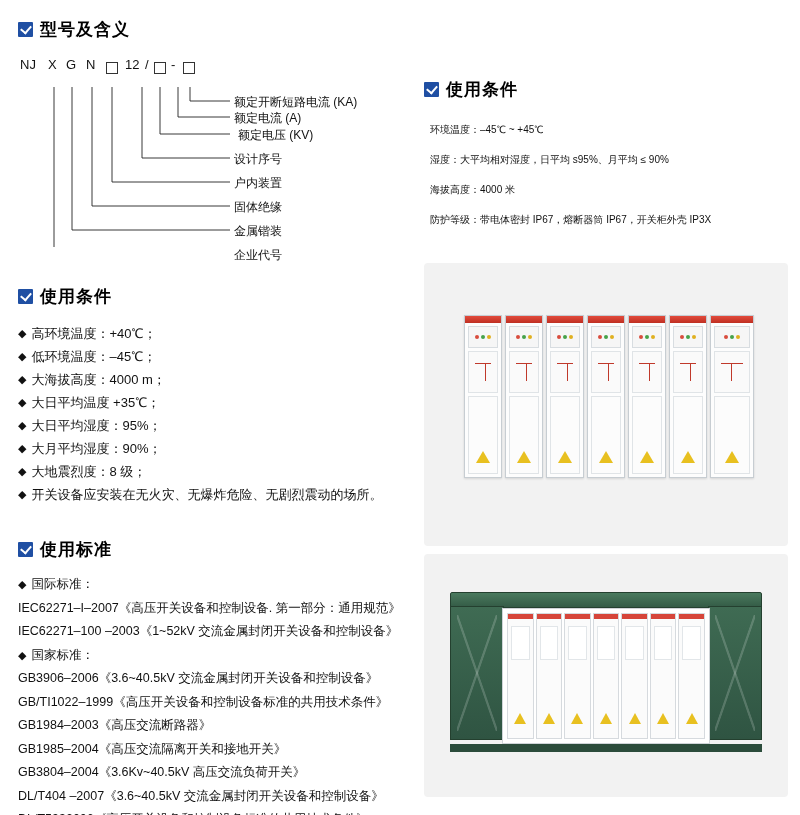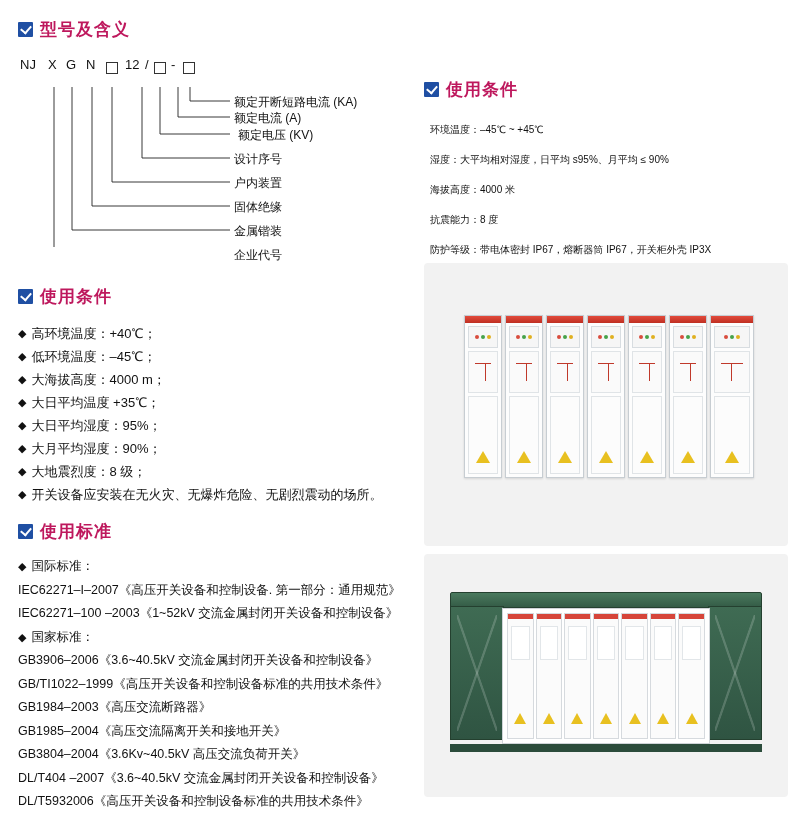--- a/index.html
+++ b/index.html
@@ -28,21 +28,21 @@
   .sec-mark::after {
     content: "";
     position: absolute;
     left: 3px; top: 3px;
     width: 8px; height: 5px;
     border-left: 2px solid #fff;
     border-bottom: 2px solid #fff;
     transform: rotate(-50deg);
   }
   .sec-title {
-    color: #be185d;
+    color: #000000;
     font-size: 17px;
     font-weight: bold;
     letter-spacing: 1px;
   }
 
   
   .col-left { position: absolute; left: 18px; top: 18px; width: 400px; }
   .col-right { position: absolute; left: 424px; top: 78px; width: 364px; }
 
   
@@ -298,21 +298,21 @@
       <div class="bullet">
           <span class="dia">◆</span>
           <span>大地震烈度：8 级；</span>
         </div>
       <div class="bullet">
           <span class="dia">◆</span>
           <span>开关设备应安装在无火灾、无爆炸危险、无剧烈震动的场所。</span>
         </div>
     </div>
 
-    <div class="sec-head" style="margin-top:14px">
+    <div class="sec-head" style="margin-top:32px">
       <span class="sec-mark"></span>
       <span class="sec-title">使用标准</span>
     </div>
 
     <div class="std-list">
 
       <div class="std-line std-head">
           <span class="dia">◆</span>
           <span>国际标准：</span>
         </div>
@@ -336,21 +336,20 @@
 
   <div class="col-right">
     <div class="sec-head">
       <span class="sec-mark"></span>
       <span class="sec-title">使用条件</span>
     </div>
     <div class="cond-lines">
       <div class="cond-line">环境温度：–45℃ ~ +45℃</div>
       <div class="cond-line">湿度：大平均相对湿度，日平均 s95%、月平均 ≤ 90%</div>
       <div class="cond-line">海拔高度：4000 米</div>
-      <div class="cond-line">抗震能力：8 度</div>
       <div class="cond-line">防护等级：带电体密封 IP67，熔断器筒 IP67，开关柜外壳 IP3X</div>
     </div>
   </div>
 
   <div class="panel panel-top">
     <div class="lineup">
       <div class="cab">
         <div class="top-strip"></div>
         <div class="meter">
             <i></i>

